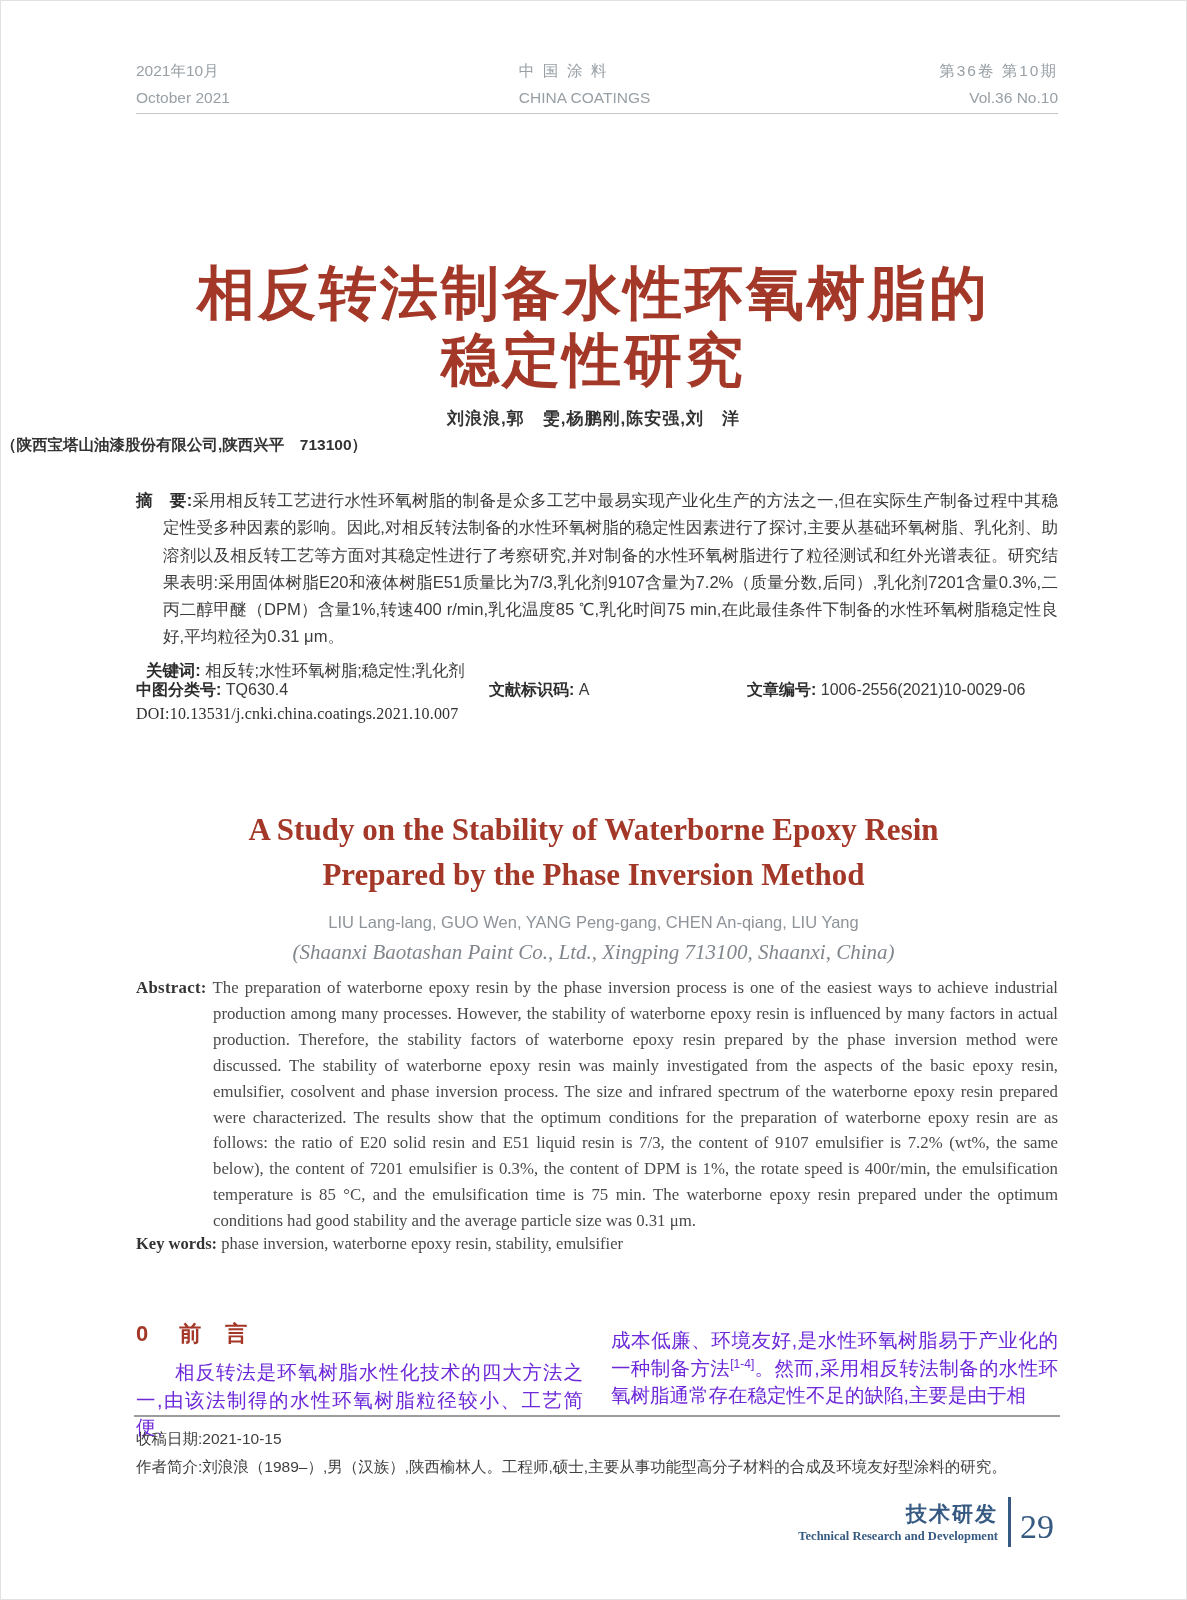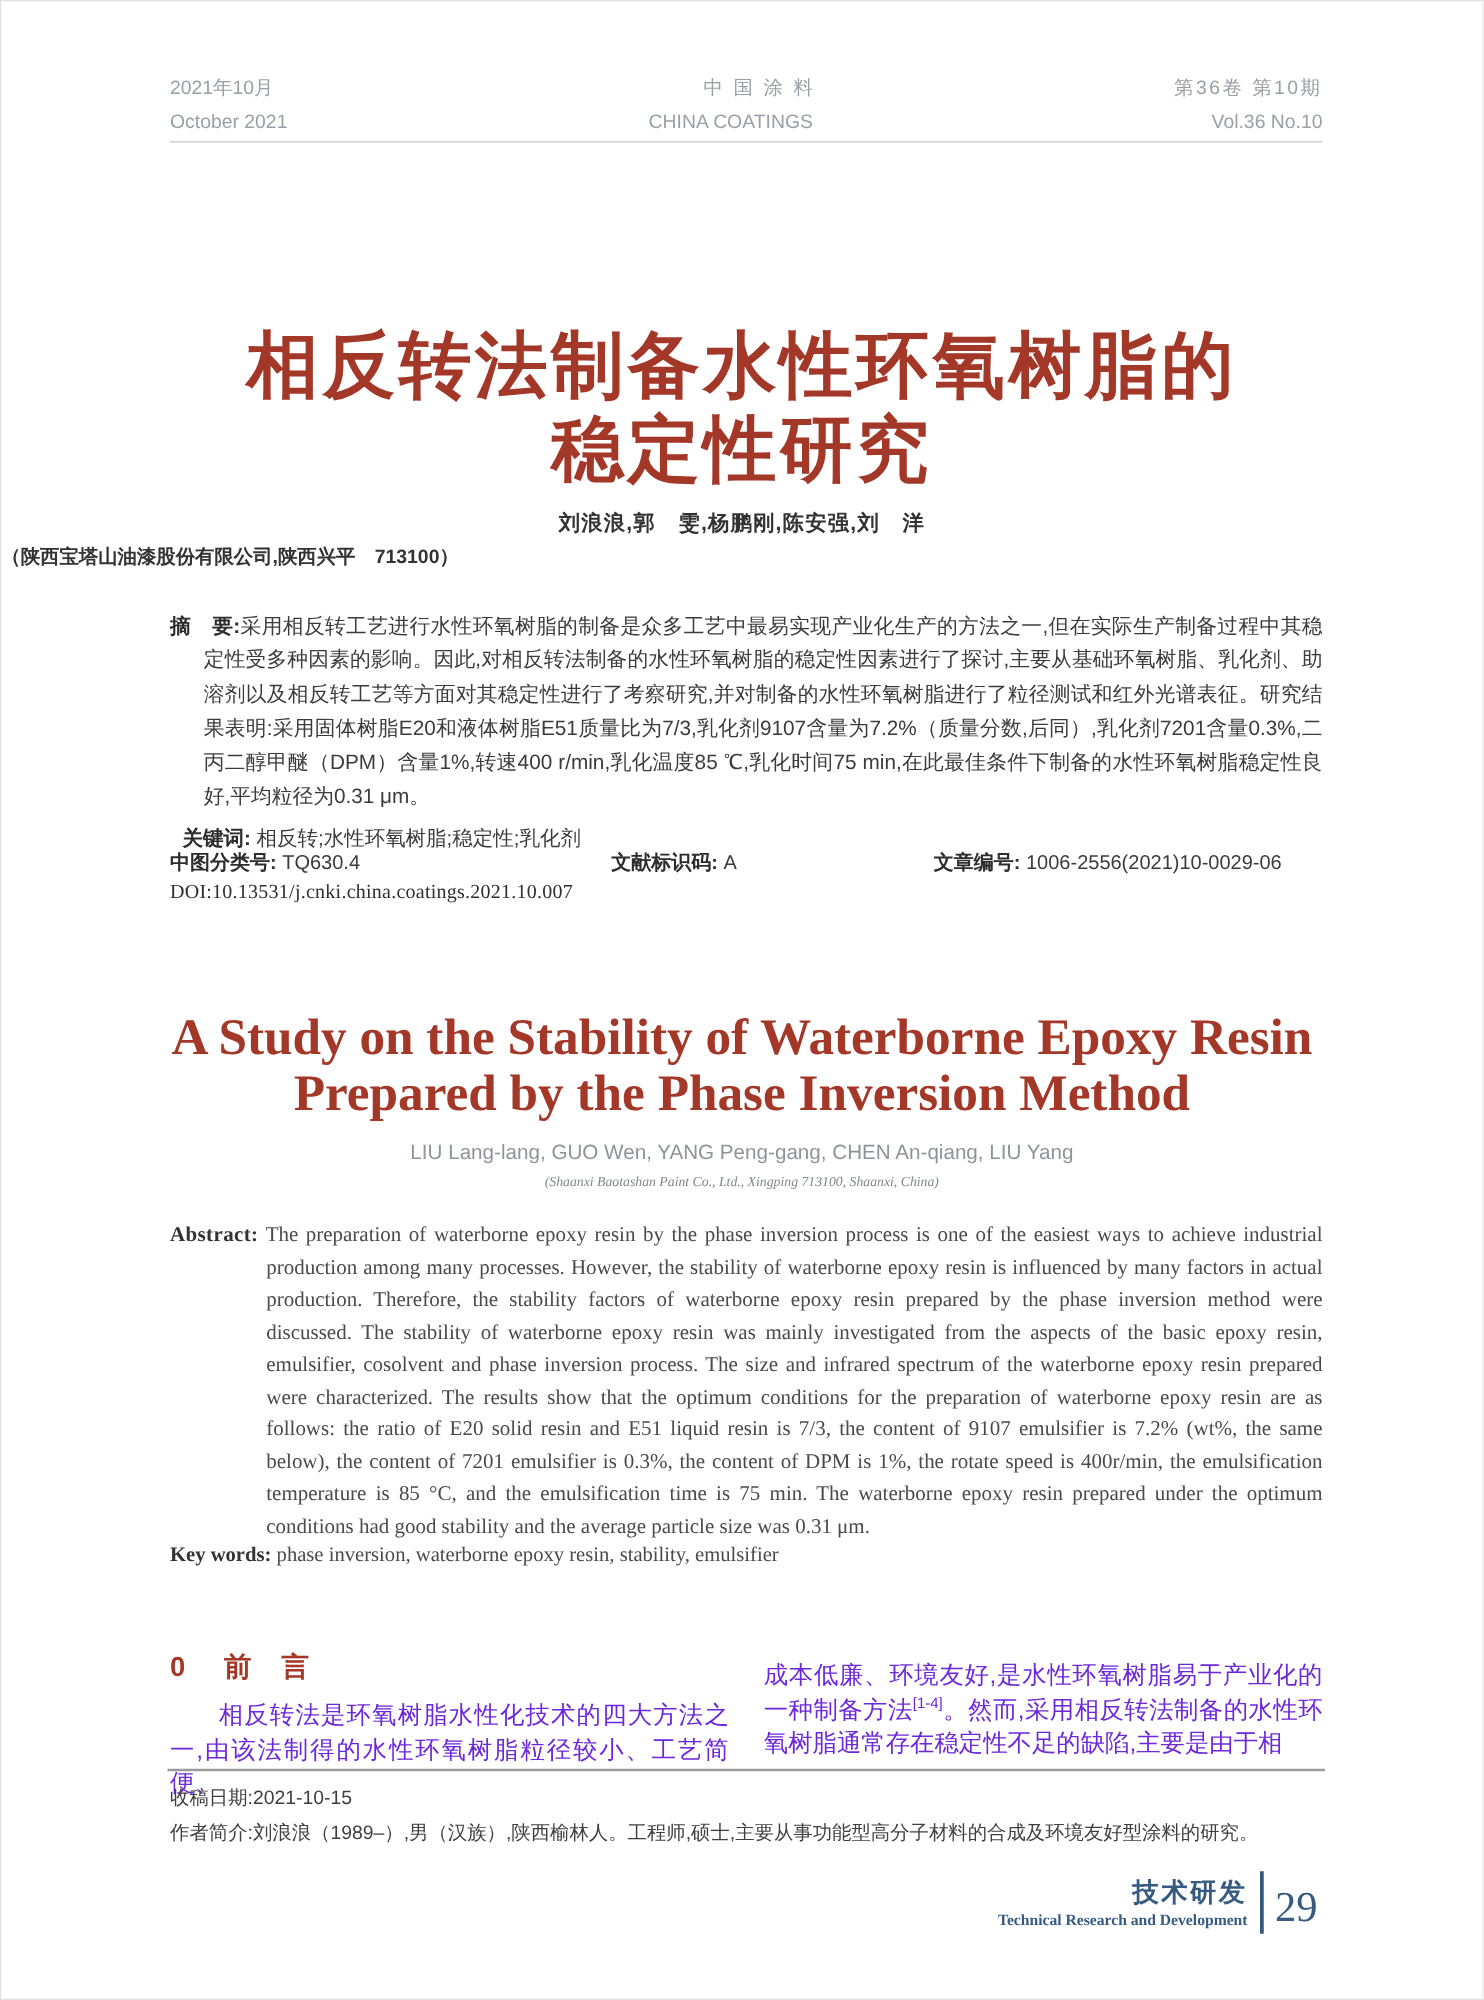--- a/index.html
+++ b/index.html
@@ -6,21 +6,21 @@
   .page{
     position:relative;width:1187px;height:1600px;margin:0 auto;
     background:#ffffff;border:1px solid #e2e2e2;box-sizing:border-box;
     font-family:"Liberation Sans",sans-serif;overflow:hidden;
   }
   .abs{position:absolute;}
   
   .header{top:56px;left:135px;width:922px;display:flex;justify-content:space-between;
     color:#98a0a6;font-size:15.5px;line-height:1.75;}
   .h-col{white-space:nowrap;}
-  .h-center{text-align:right;}
+  .h-center{text-align:left;}
   .h-right{text-align:right;}
   .h-zh-spaced{letter-spacing:0.55em;margin-right:-0.55em;}
   .h-zh-vol{letter-spacing:2px;}
   .header-rule{top:112px;left:135px;width:922px;height:1px;background:#c2c6c9;}
   
   .title-zh{top:258px;left:0;width:100%;text-align:center;color:#a43828;
     font-size:58px;font-weight:bold;line-height:67px;letter-spacing:3px;}
   .authors-zh{top:406px;left:0;width:100%;text-align:center;
     font-size:17px;font-weight:bold;color:#333;letter-spacing:1px;}
   .affil-zh{top:434px;left:0;width:100%;text-align:left;
@@ -34,25 +34,25 @@
     font-size:16.4px;color:#3b3b3b;}
   .keywords-zh b{color:#2d2d2d;}
   .meta-row{top:679px;left:135px;width:922px;height:22px;font-size:16px;color:#3b3b3b;}
   .meta-item{position:absolute;top:0;white-space:nowrap;}
   .meta-item b{color:#2d2d2d;}
   .m0{left:0;} .m1{left:353px;} .m2{left:611px;}
   .doi{top:704px;left:135px;font-family:"Liberation Serif",serif;
     font-size:16px;color:#2f2f2f;letter-spacing:0.2px;}
   
   .title-en{top:806px;left:0;width:100%;text-align:center;color:#a43828;
-    font-family:"Liberation Serif",serif;font-weight:bold;font-size:41px;line-height:45px;}
+    font-family:"Liberation Serif",serif;font-weight:bold;font-size:31px;line-height:45px;}
   .authors-en{top:912px;left:0;width:100%;text-align:center;
     font-size:16.5px;color:#8e9499;}
   .affil-en{top:939px;left:0;width:100%;text-align:center;
-    font-family:"Liberation Serif",serif;font-style:italic;font-size:11px;color:#80868c;}
+    font-family:"Liberation Serif",serif;font-style:italic;font-size:21px;color:#80868c;}
   
   .abstract-en{top:974px;left:135px;width:922px;margin:0;
     font-family:"Liberation Serif",serif;font-size:16.8px;line-height:25.9px;
     color:#4a4a4a;text-align:justify;padding-left:77px;text-indent:-77px;box-sizing:border-box;}
   .abstract-en b{color:#333;letter-spacing:0.3px;}
   .keywords-en{top:1233px;left:135px;width:922px;margin:0;
     font-family:"Liberation Serif",serif;font-size:16.5px;color:#4a4a4a;}
   .keywords-en b{color:#333;}
   
   .intro{top:1316px;left:135px;width:922px;display:flex;gap:28px;}

